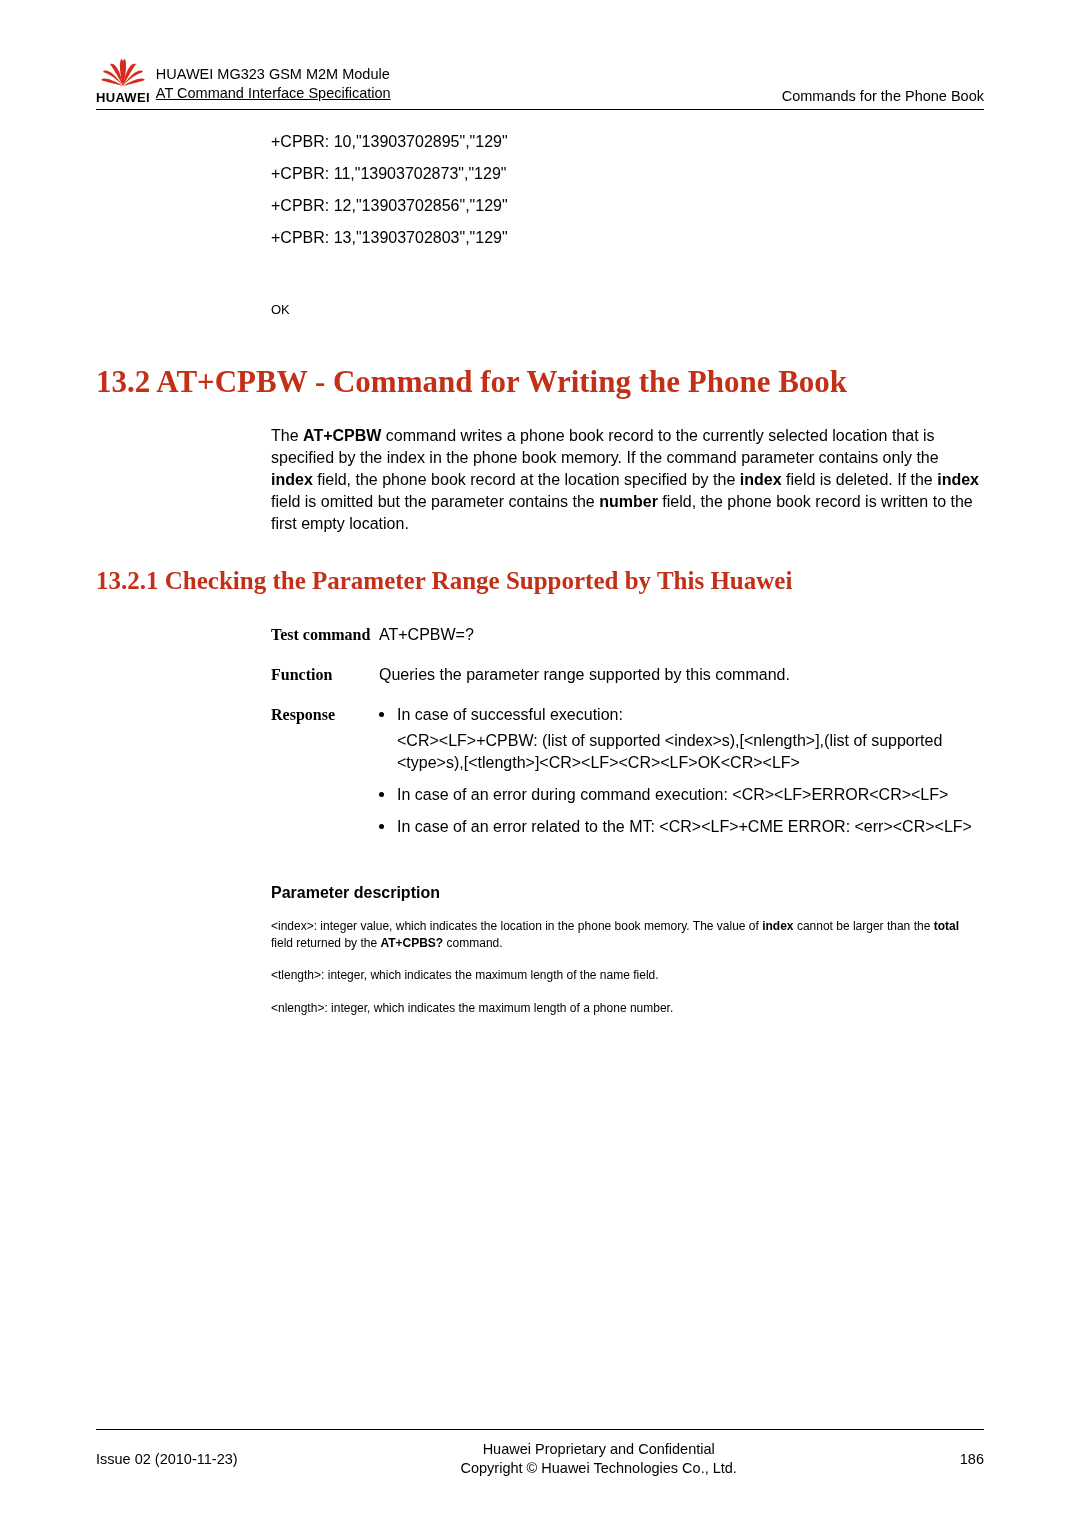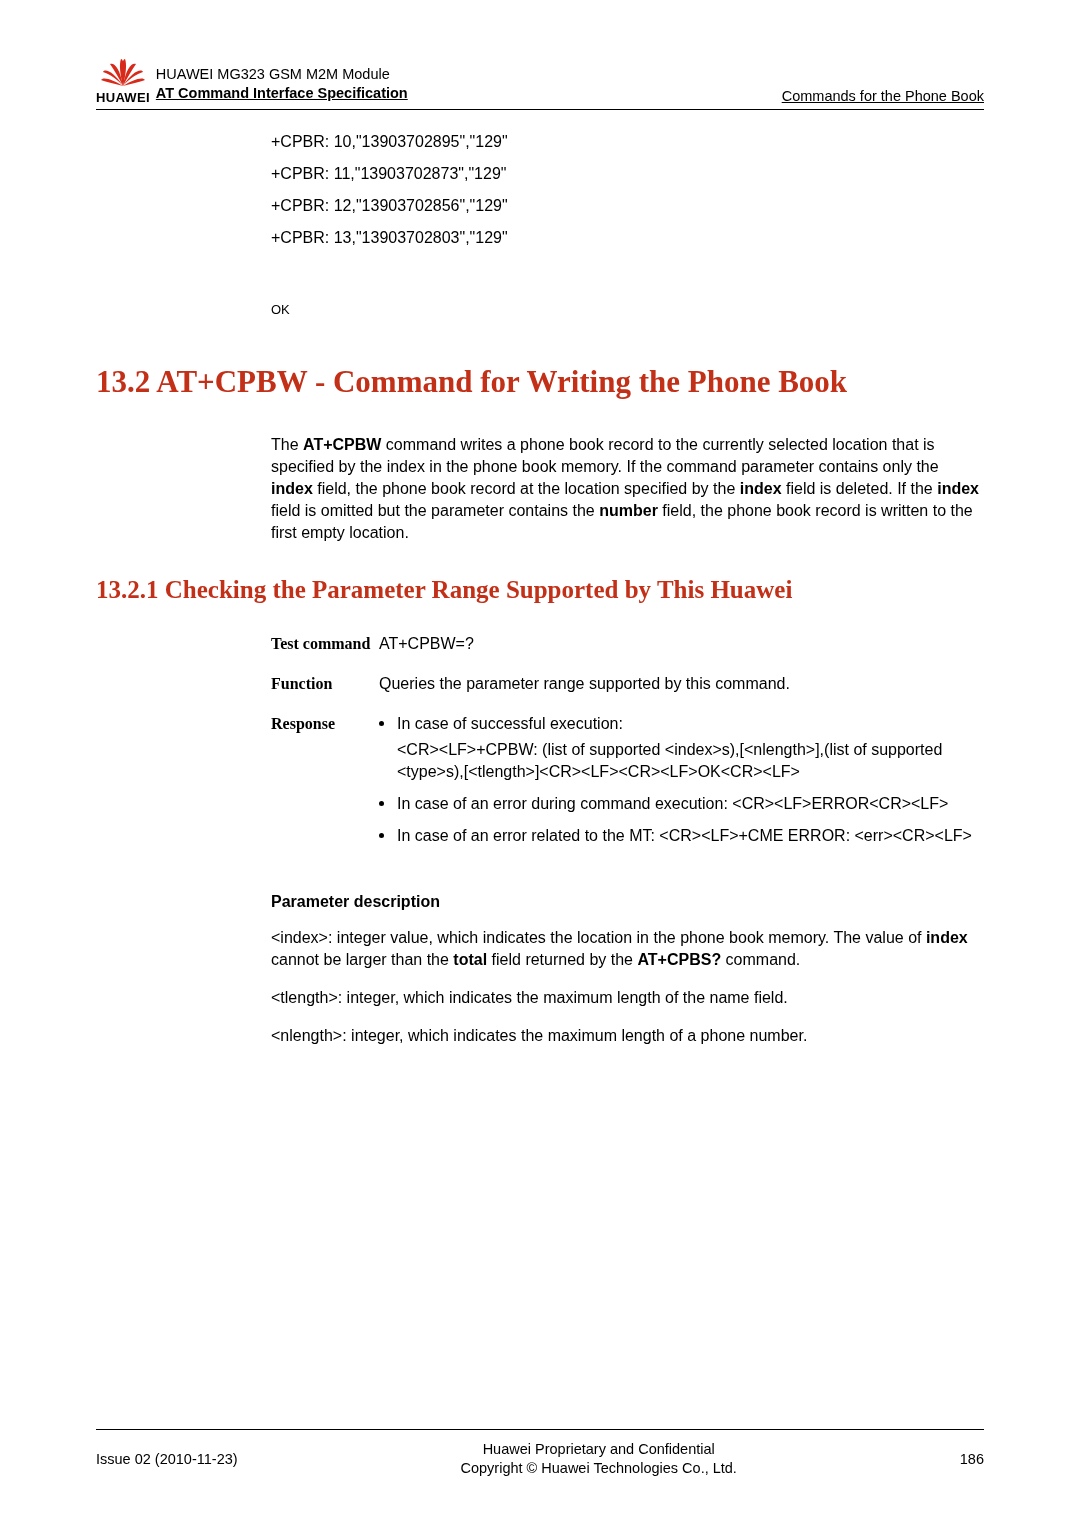--- a/index.html
+++ b/index.html
@@ -22,40 +22,40 @@
     padding-bottom: 4px;
   }
   .header-left {
     display: flex;
     align-items: flex-end;
   }
   .logo-block { display: flex; flex-direction: column; align-items: center; margin-right: 6px; }
   .logo-svg { display: block; }
   .logo-text { font-size: 13px; font-weight: bold; letter-spacing: 0.3px; color: #000; margin-top: 2px; }
   .hdr-lines { font-size: 14.5px; line-height: 1.35; padding-bottom: 1px; }
-  .hdr-lines .underline { text-decoration: underline; font-weight: bold; }
-  .hdr-right { font-size: 14.5px; padding-bottom: 1px; text-decoration: underline; }
+  .hdr-lines .underline { text-decoration: underline; }
+  .hdr-right { font-size: 14.5px; padding-bottom: 1px; }
 
   .body-indent { margin-left: 175px; }
   .pre-lines { font-size: 16px; line-height: 2.0; margin-top: 16px; }
   .pre-lines div { white-space: pre; }
   .ok { font-size: 13px; margin-top: 48px; }
 
   h1.section {
     font-family: "Book Antiqua", Palatino, "Palatino Linotype", Georgia, serif;
     font-weight: bold;
     color: #c33018;
     font-size: 31px;
     margin-top: 46px;
     line-height: 1.25;
   }
   .section-desc {
     font-size: 16px;
     line-height: 1.38;
-    margin-top: 32px;
+    margin-top: 23px;
     margin-left: 175px;
   }
   .section-desc b { font-weight: bold; }
 
   h2.subsection {
     font-family: "Book Antiqua", Palatino, "Palatino Linotype", Georgia, serif;
     font-weight: bold;
     color: #c33018;
     font-size: 25px;
     margin-top: 30px;
@@ -72,21 +72,21 @@
     line-height: 1.35;
   }
   .def-value { flex: 1; line-height: 1.38; }
   .bullets { list-style: none; padding: 0; margin: 0; }
   .bullets li { position: relative; padding-left: 18px; margin-bottom: 10px; }
   .bullets li::before { content: ""; position: absolute; left: 0; top: 8px; width: 5px; height: 5px; background: #000; border-radius: 50%; }
   .bullets .sub { display: block; margin-top: 4px; }
 
   .param-block { margin-left: 175px; margin-top: 36px; }
   .param-title { font-size: 16px; font-weight: bold; }
-  .param-p { font-size: 16px; line-height: 1.38; margin-top: 16px; }
+  .param-p { font-size: 12px; line-height: 1.38; margin-top: 16px; }
 
   .footer {
     position: absolute;
     left: 96px; right: 96px; bottom: 48px;
     border-top: 1.2px solid #000;
     display: flex;
     align-items: center;
     padding-top: 10px;
     font-size: 14.5px;
   }

